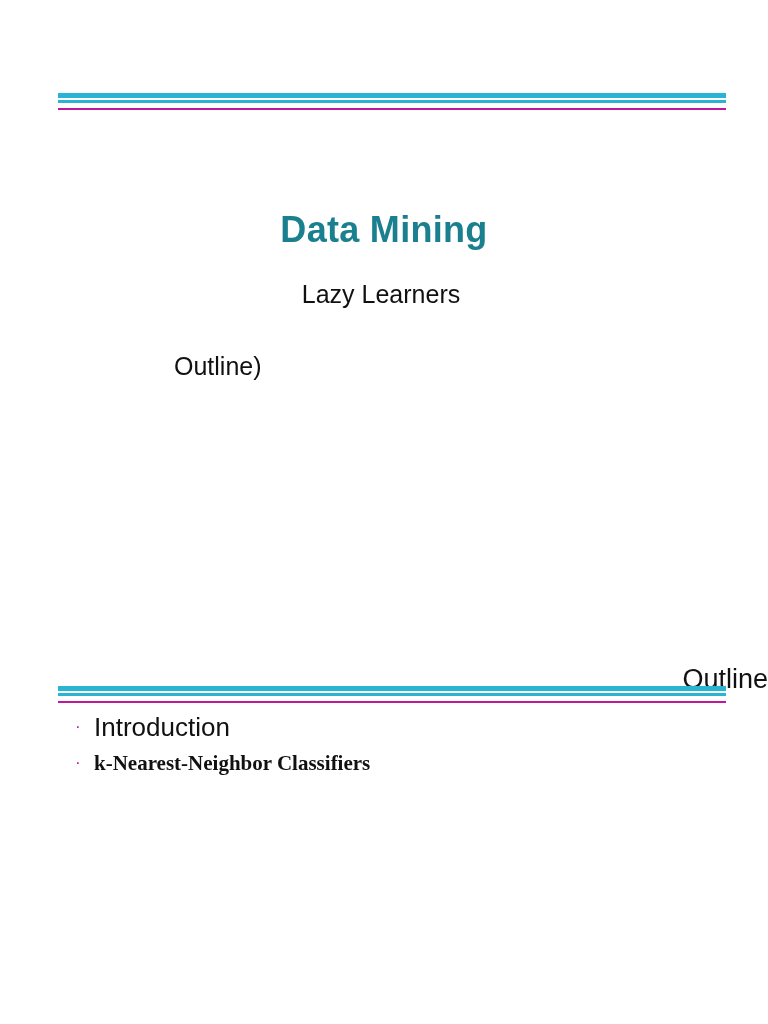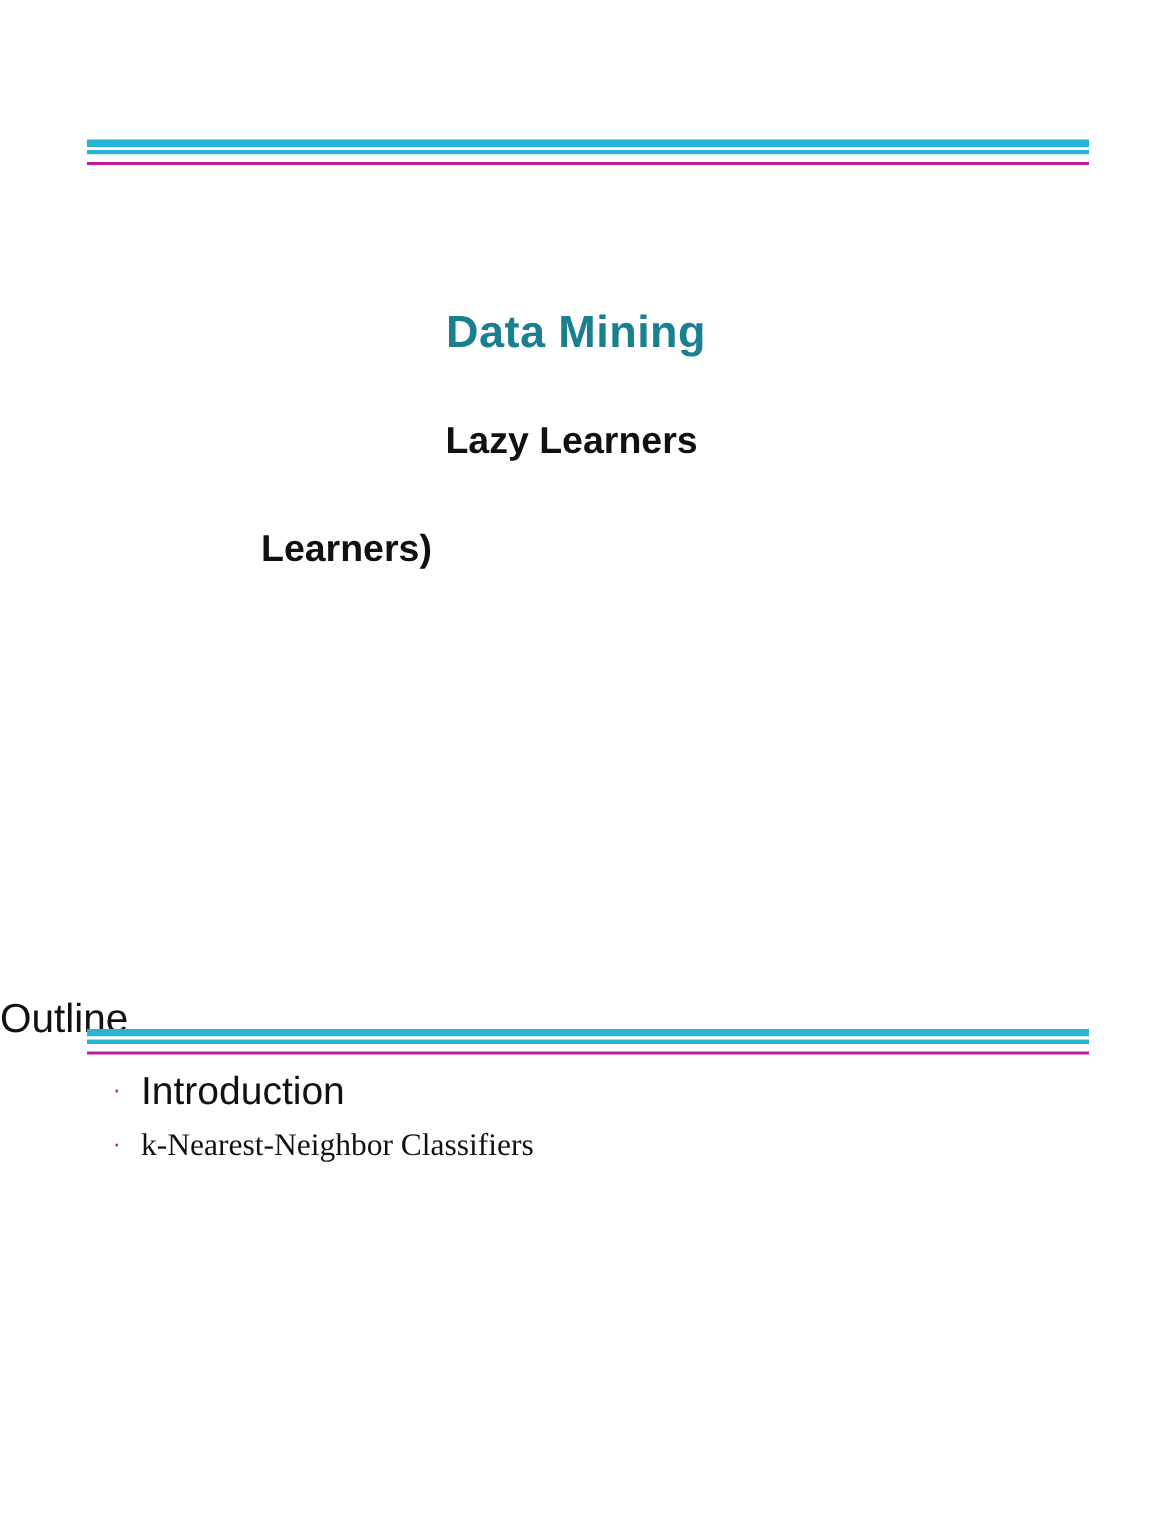--- a/index.html
+++ b/index.html
@@ -66,33 +66,33 @@
   .title-rules {
     top: 93px;
   }
 
   .deck-title {
     position: absolute;
     left: 0;
     top: 185px;
     width: 768px;
     text-align: center;
-    font-size: 30px;
+    font-size: 36px;
     font-weight: bold;
     color: #1a7f8e;
     letter-spacing: 0.3px;
   }
 
   .deck-subtitle {
     position: absolute;
     left: 174px;
     top: 276px;
     width: 420px;
     font-size: 25px;
-    font-weight: bold;
+    font-weight: normal;
     color: #111111;
     line-height: 36px;
     text-align: left;
   }
   .deck-subtitle .sub-line-1 {
     display: block;
     text-align: center;
     margin-left: -6px;
   }
 
@@ -103,21 +103,21 @@
     top: 600px;
     width: 768px;
     height: 424px;
   }
 
   .outline-heading {
     position: absolute;
     left: 0;
     top: 42px;
     width: 768px;
-    text-align: left;
+    text-align: right;
     font-size: 27px;
     font-weight: normal;
     color: #111111;
   }
 
   .outline-rules {
     top: 86px;
   }
 
   .bullet-list {
@@ -146,20 +146,21 @@
     font-family: "Liberation Sans", sans-serif;
     font-size: 26px;
     line-height: 30px;
     color: #111111;
   }
   .bullet-text-2 {
     font-family: "Liberation Serif", serif;
     font-size: 21px;
     line-height: 30px;
     color: #111111;
+    font-weight: bold;
   }
 </style>
 </head>
 <body>
 
 <div class="page">
 
   <section class="slide-title">
 
     <div class="rule-stack title-rules">
@@ -168,21 +169,21 @@
       <div class="rule-cyan-thin"></div>
       <div class="rule-gap2"></div>
       <div class="rule-magenta"></div>
     </div>
 
     <h1 class="deck-title">Data Mining</h1>
 
     <div class="deck-subtitle">
       <span class="sub-line-1">Lazy Learners</span>
       <br>
-      <span>Learners)</span>
+      <span>Outline)</span>
     </div>
 
   </section>
 
   <section class="slide-outline">
 
     <h2 class="outline-heading">Outline</h2>
 
     <div class="rule-stack outline-rules">
       <div class="rule-cyan-thick"></div>

